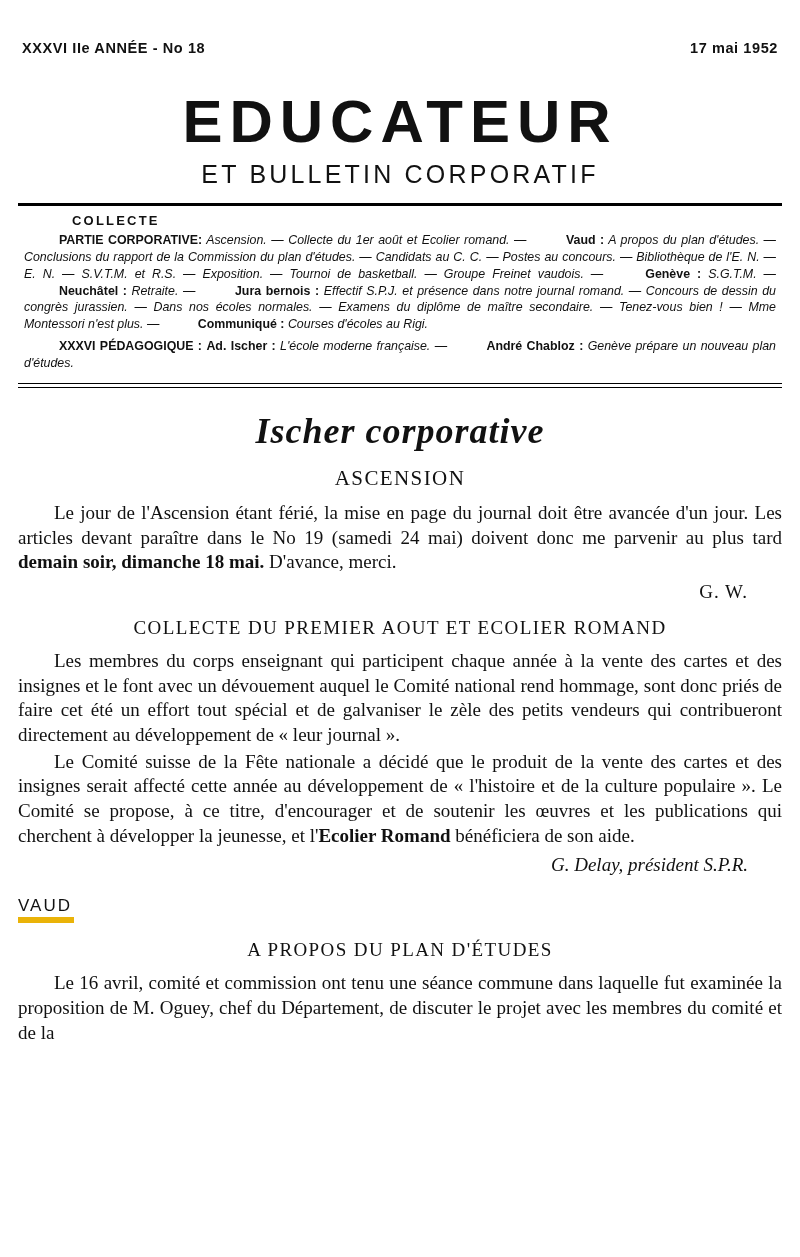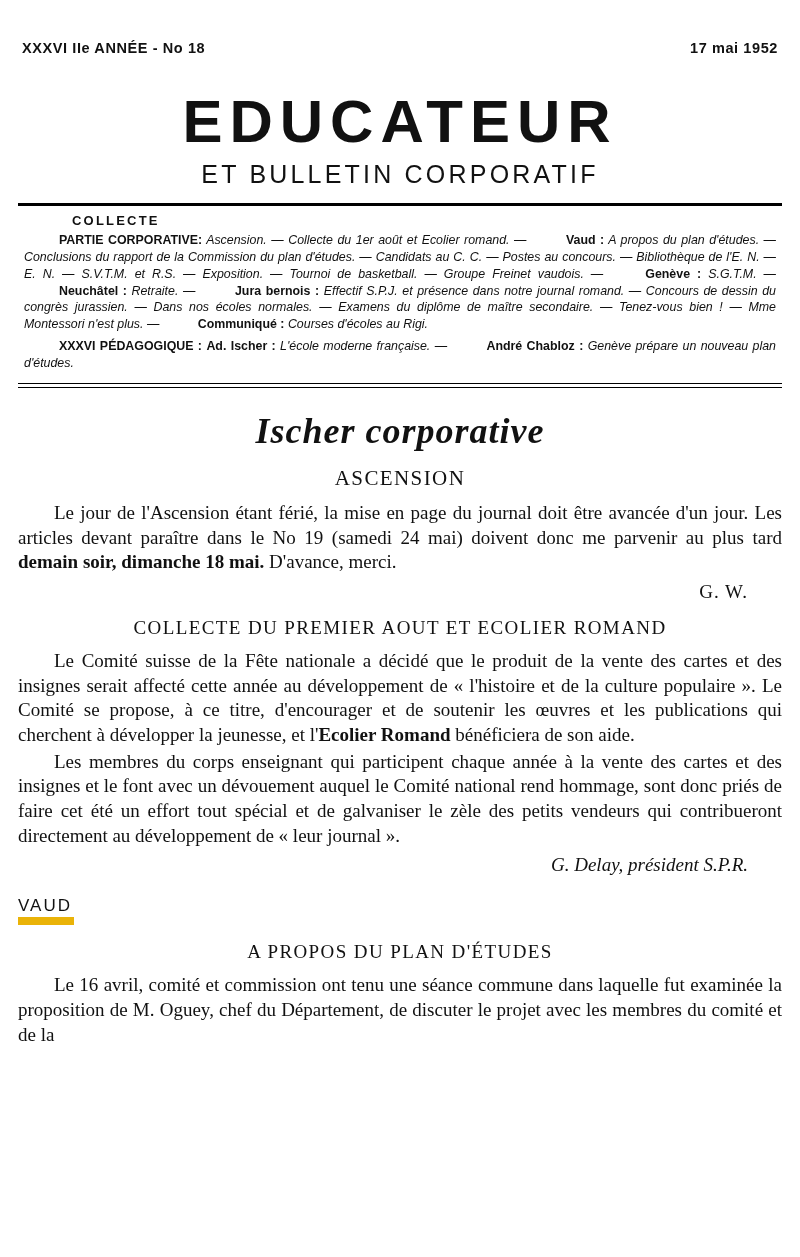--- a/index.html
+++ b/index.html
@@ -132,21 +132,21 @@
   }
   .signature.plain {
     font-style: normal;
     letter-spacing: 1px;
   }
   .section-tag {
     display: inline-block;
     font-family: "Liberation Sans", sans-serif;
     font-size: 17px;
     letter-spacing: 2px;
-    border-bottom: 8px solid #eab308;
+    border-bottom: 6px solid #eab308;
     padding: 0 2px 1px 0;
     margin: 10px 0 2px 0;
   }
 </style>
 </head>
 <body>
 
 <div class="page">
   <div class="inner">
 
@@ -185,24 +185,24 @@
       <div>
         <div class="art-title">ASCENSION</div>
         <p class="body">
           Le jour de l'Ascension étant férié, la mise en page du journal doit être avancée d'un jour. Les articles devant paraître dans le No 19 (samedi 24 mai) doivent donc me parvenir au plus tard <b>demain soir, dimanche 18 mai.</b> D'avance, merci.
         </p>
         <div class="signature plain">G. W.</div>
       </div>
 
       <div>
         <div class="art-title small">COLLECTE DU PREMIER AOUT ET ECOLIER ROMAND</div>
+        <p class="body">Les membres du corps enseignant qui participent chaque année à la vente des cartes et des insignes et le font avec un dévouement auquel le Comité national rend hommage, sont donc priés de faire cet été un effort tout spécial et de galvaniser le zèle des petits vendeurs qui contribueront directement au développement de « leur journal ».</p>
         <p class="body">
           Le Comité suisse de la Fête nationale a décidé que le produit de la vente des cartes et des insignes serait affecté cette année au développement de « l'histoire et de la culture populaire ». Le Comité se propose, à ce titre, d'encourager et de soutenir les œuvres et les publications qui cherchent à développer la jeunesse, et l'<b>Ecolier Romand</b> bénéficiera de son aide.
         </p>
-        <p class="body">Les membres du corps enseignant qui participent chaque année à la vente des cartes et des insignes et le font avec un dévouement auquel le Comité national rend hommage, sont donc priés de faire cet été un effort tout spécial et de galvaniser le zèle des petits vendeurs qui contribueront directement au développement de « leur journal ».</p>
         <div class="signature">G. Delay, président S.P.R.</div>
       </div>
 
       <div>
         <span class="section-tag">VAUD</span>
         <div class="art-title small">A PROPOS DU PLAN D'ÉTUDES</div>
         <p class="body">Le 16 avril, comité et commission ont tenu une séance commune dans laquelle fut examinée la proposition de M. Oguey, chef du Département, de discuter le projet avec les membres du comité et de la</p>
       </div>
     </div>
 

